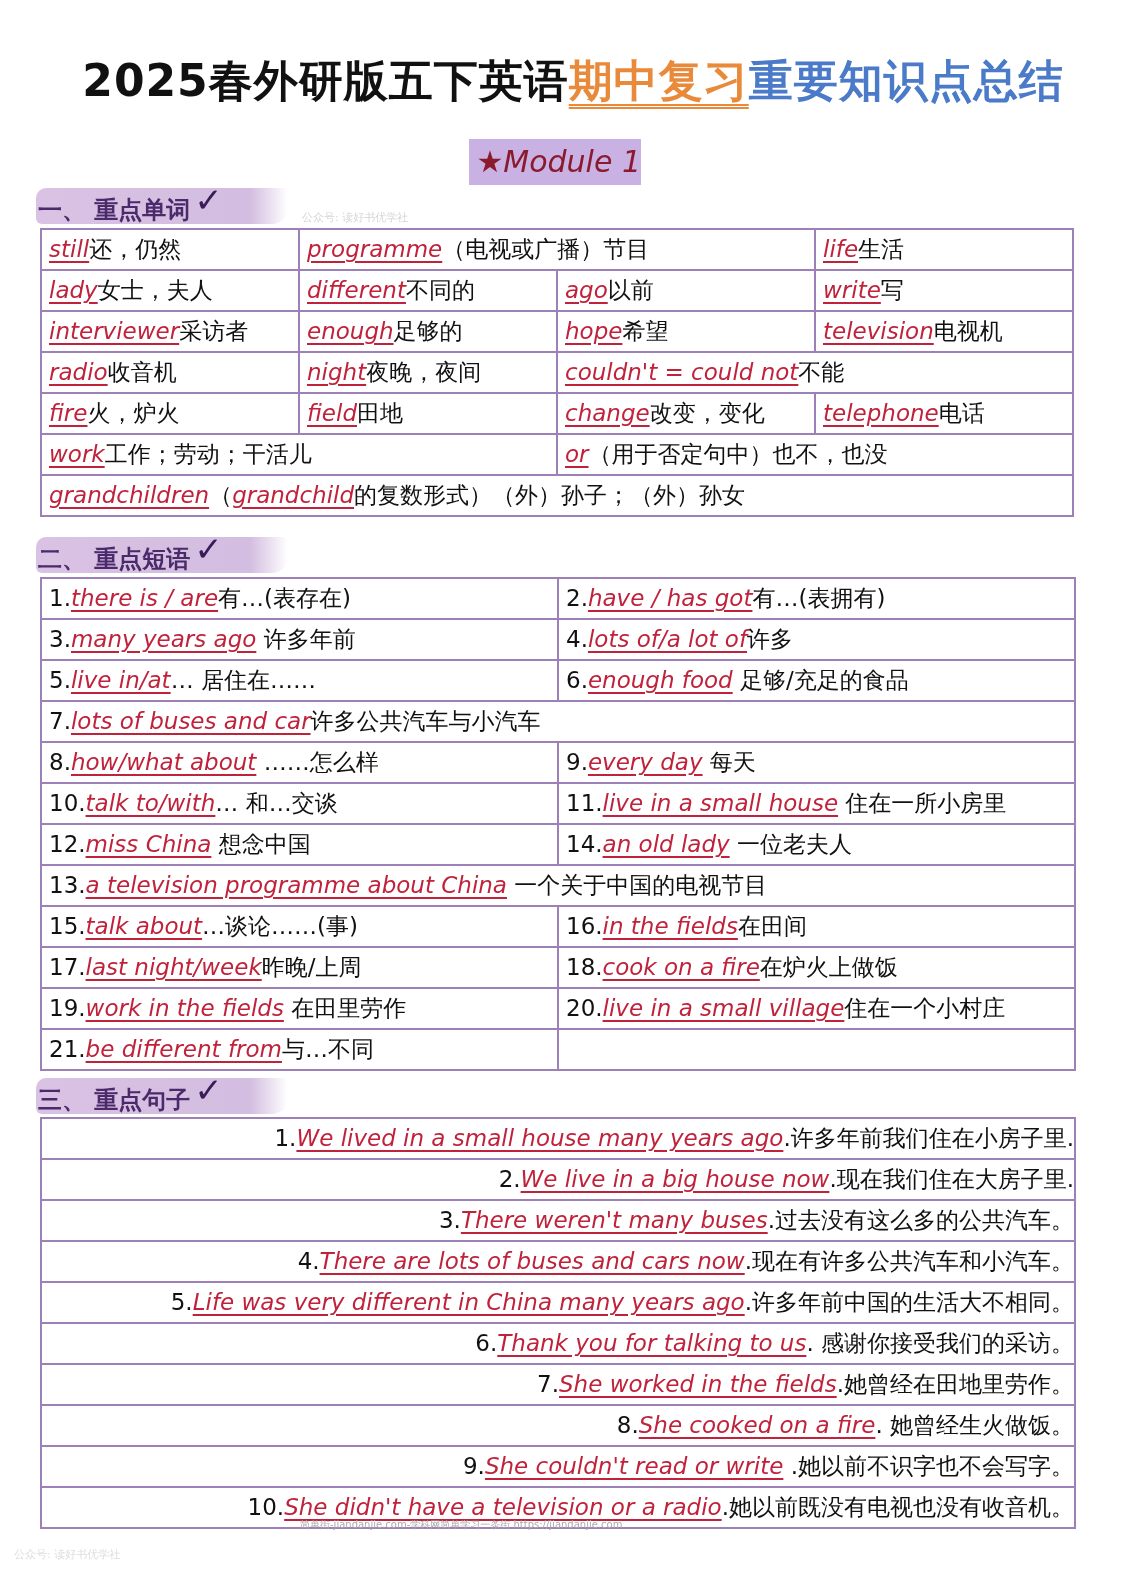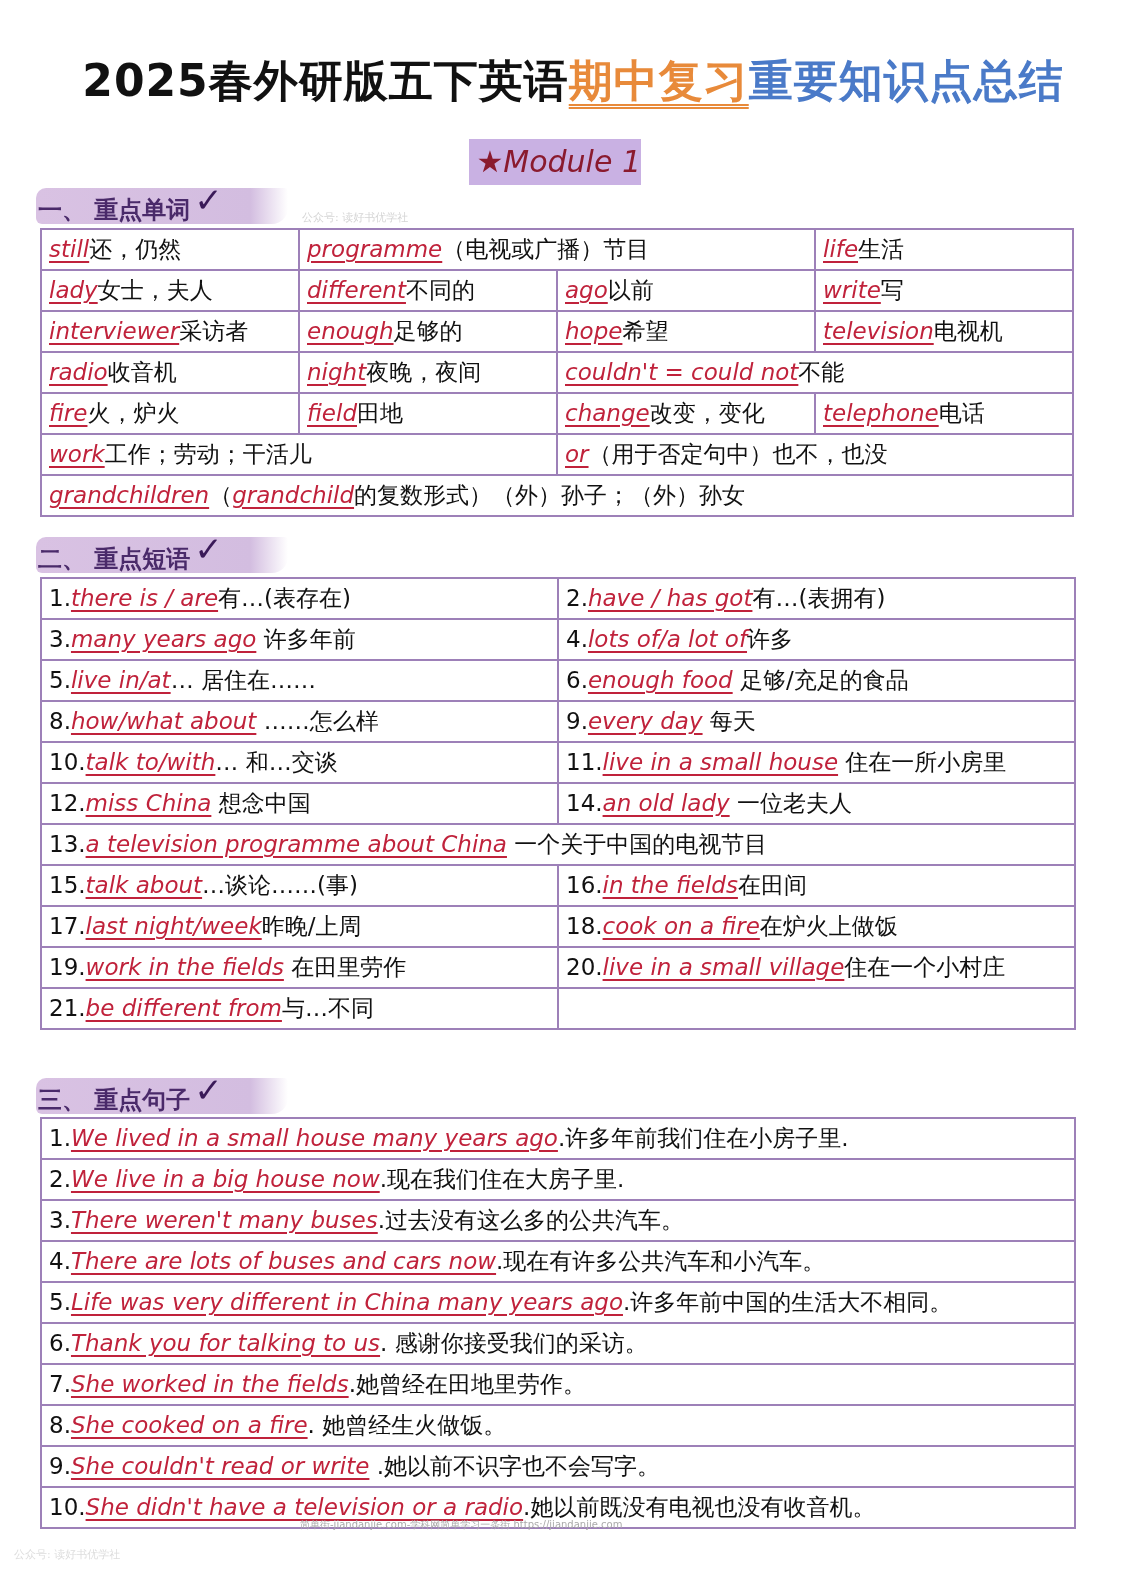--- a/index.html
+++ b/index.html
@@ -131,20 +131,23 @@
   </tr>
   <tr>
     <td><span class="num">3.</span><span class="en">many years ago</span><span class="zh"> 许多年前</span></td>
     <td><span class="num">4.</span><span class="en">lots of/a lot of</span><span class="zh">许多</span></td>
   </tr>
   <tr>
     <td><span class="num">5.</span><span class="en">live in/at</span><span class="zh">… 居住在……</span></td>
     <td><span class="num">6.</span><span class="en">enough food</span><span class="zh"> 足够/充足的食品</span></td>
   </tr>
   <tr>
+    <td colspan="2"><span class="num">7.</span><span class="en">lots of buses and car</span><span class="zh">许多公共汽车与小汽车</span></td>
+  </tr>
+  <tr>
     <td><span class="num">8.</span><span class="en">how/what about</span><span class="zh"> ……怎么样</span></td>
     <td><span class="num">9.</span><span class="en">every day</span><span class="zh"> 每天</span></td>
   </tr>
   <tr>
     <td><span class="num">10.</span><span class="en">talk to/with</span><span class="zh">… 和…交谈</span></td>
     <td><span class="num">11.</span><span class="en">live in a small house</span><span class="zh"> 住在一所小房里</span></td>
   </tr>
   <tr>
     <td><span class="num">12.</span><span class="en">miss China</span><span class="zh"> 想念中国</span></td>
     <td><span class="num">14.</span><span class="en">an old lady</span><span class="zh"> 一位老夫人</span></td>
@@ -168,21 +171,21 @@
     <td><span class="num">21.</span><span class="en">be different from</span><span class="zh">与…不同</span></td>
     <td></td>
   </tr>
 </tbody>
   </table>
 
 <div class="section-label" style="left:36px; top:1078px;">
   <span>三、 重点句子</span><span class="check">✓</span>
 </div>
 
-<table class="grid sentences" style="left:40px; top:1117px; width:1034px;">
+<table class="grid sentences" style="left:40px; top:1117px; width:1034px;text-align:right;">
   <colgroup>
       <col style="width:1034px">
     </colgroup>
   <tbody>
       <tr>
         <td><span class="num">1.</span><span class="en">We lived in a small house many years ago</span><span class="zh">.许多年前我们住在小房子里.</span></td>
       </tr>
   <tr>
         <td><span class="num">2.</span><span class="en">We live in a big house now</span><span class="zh">.现在我们住在大房子里.</span></td>
       </tr>

